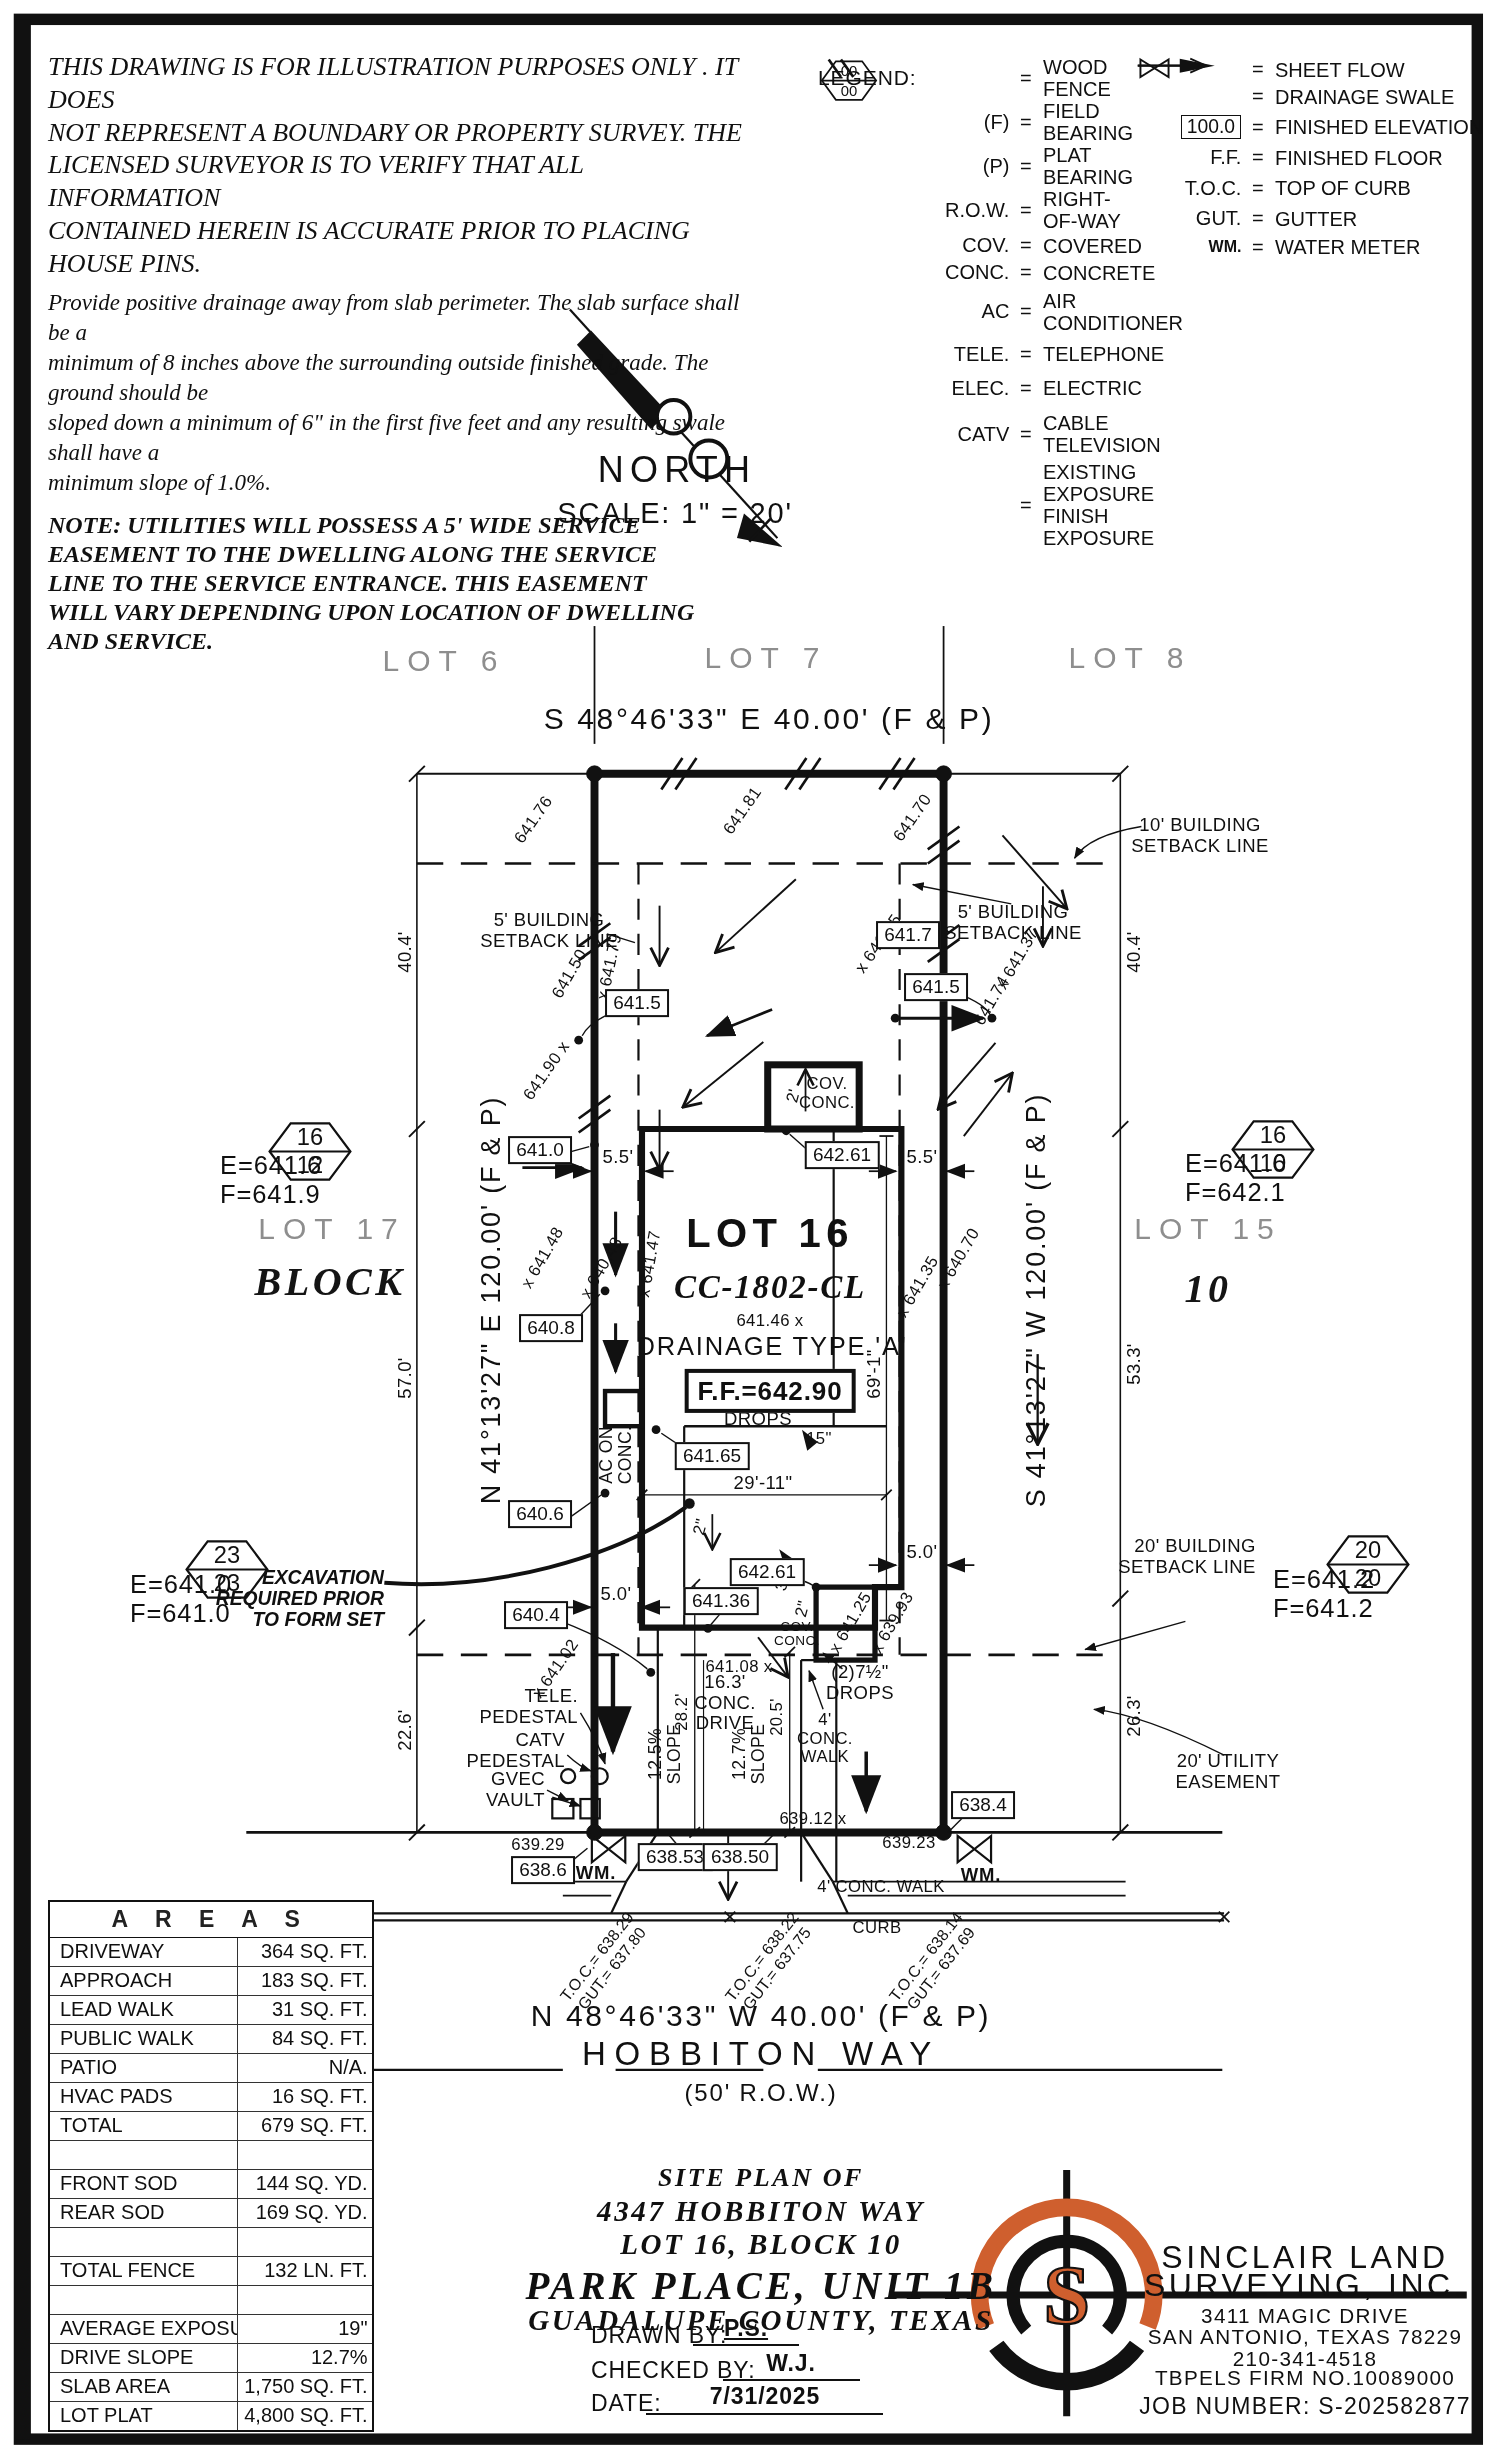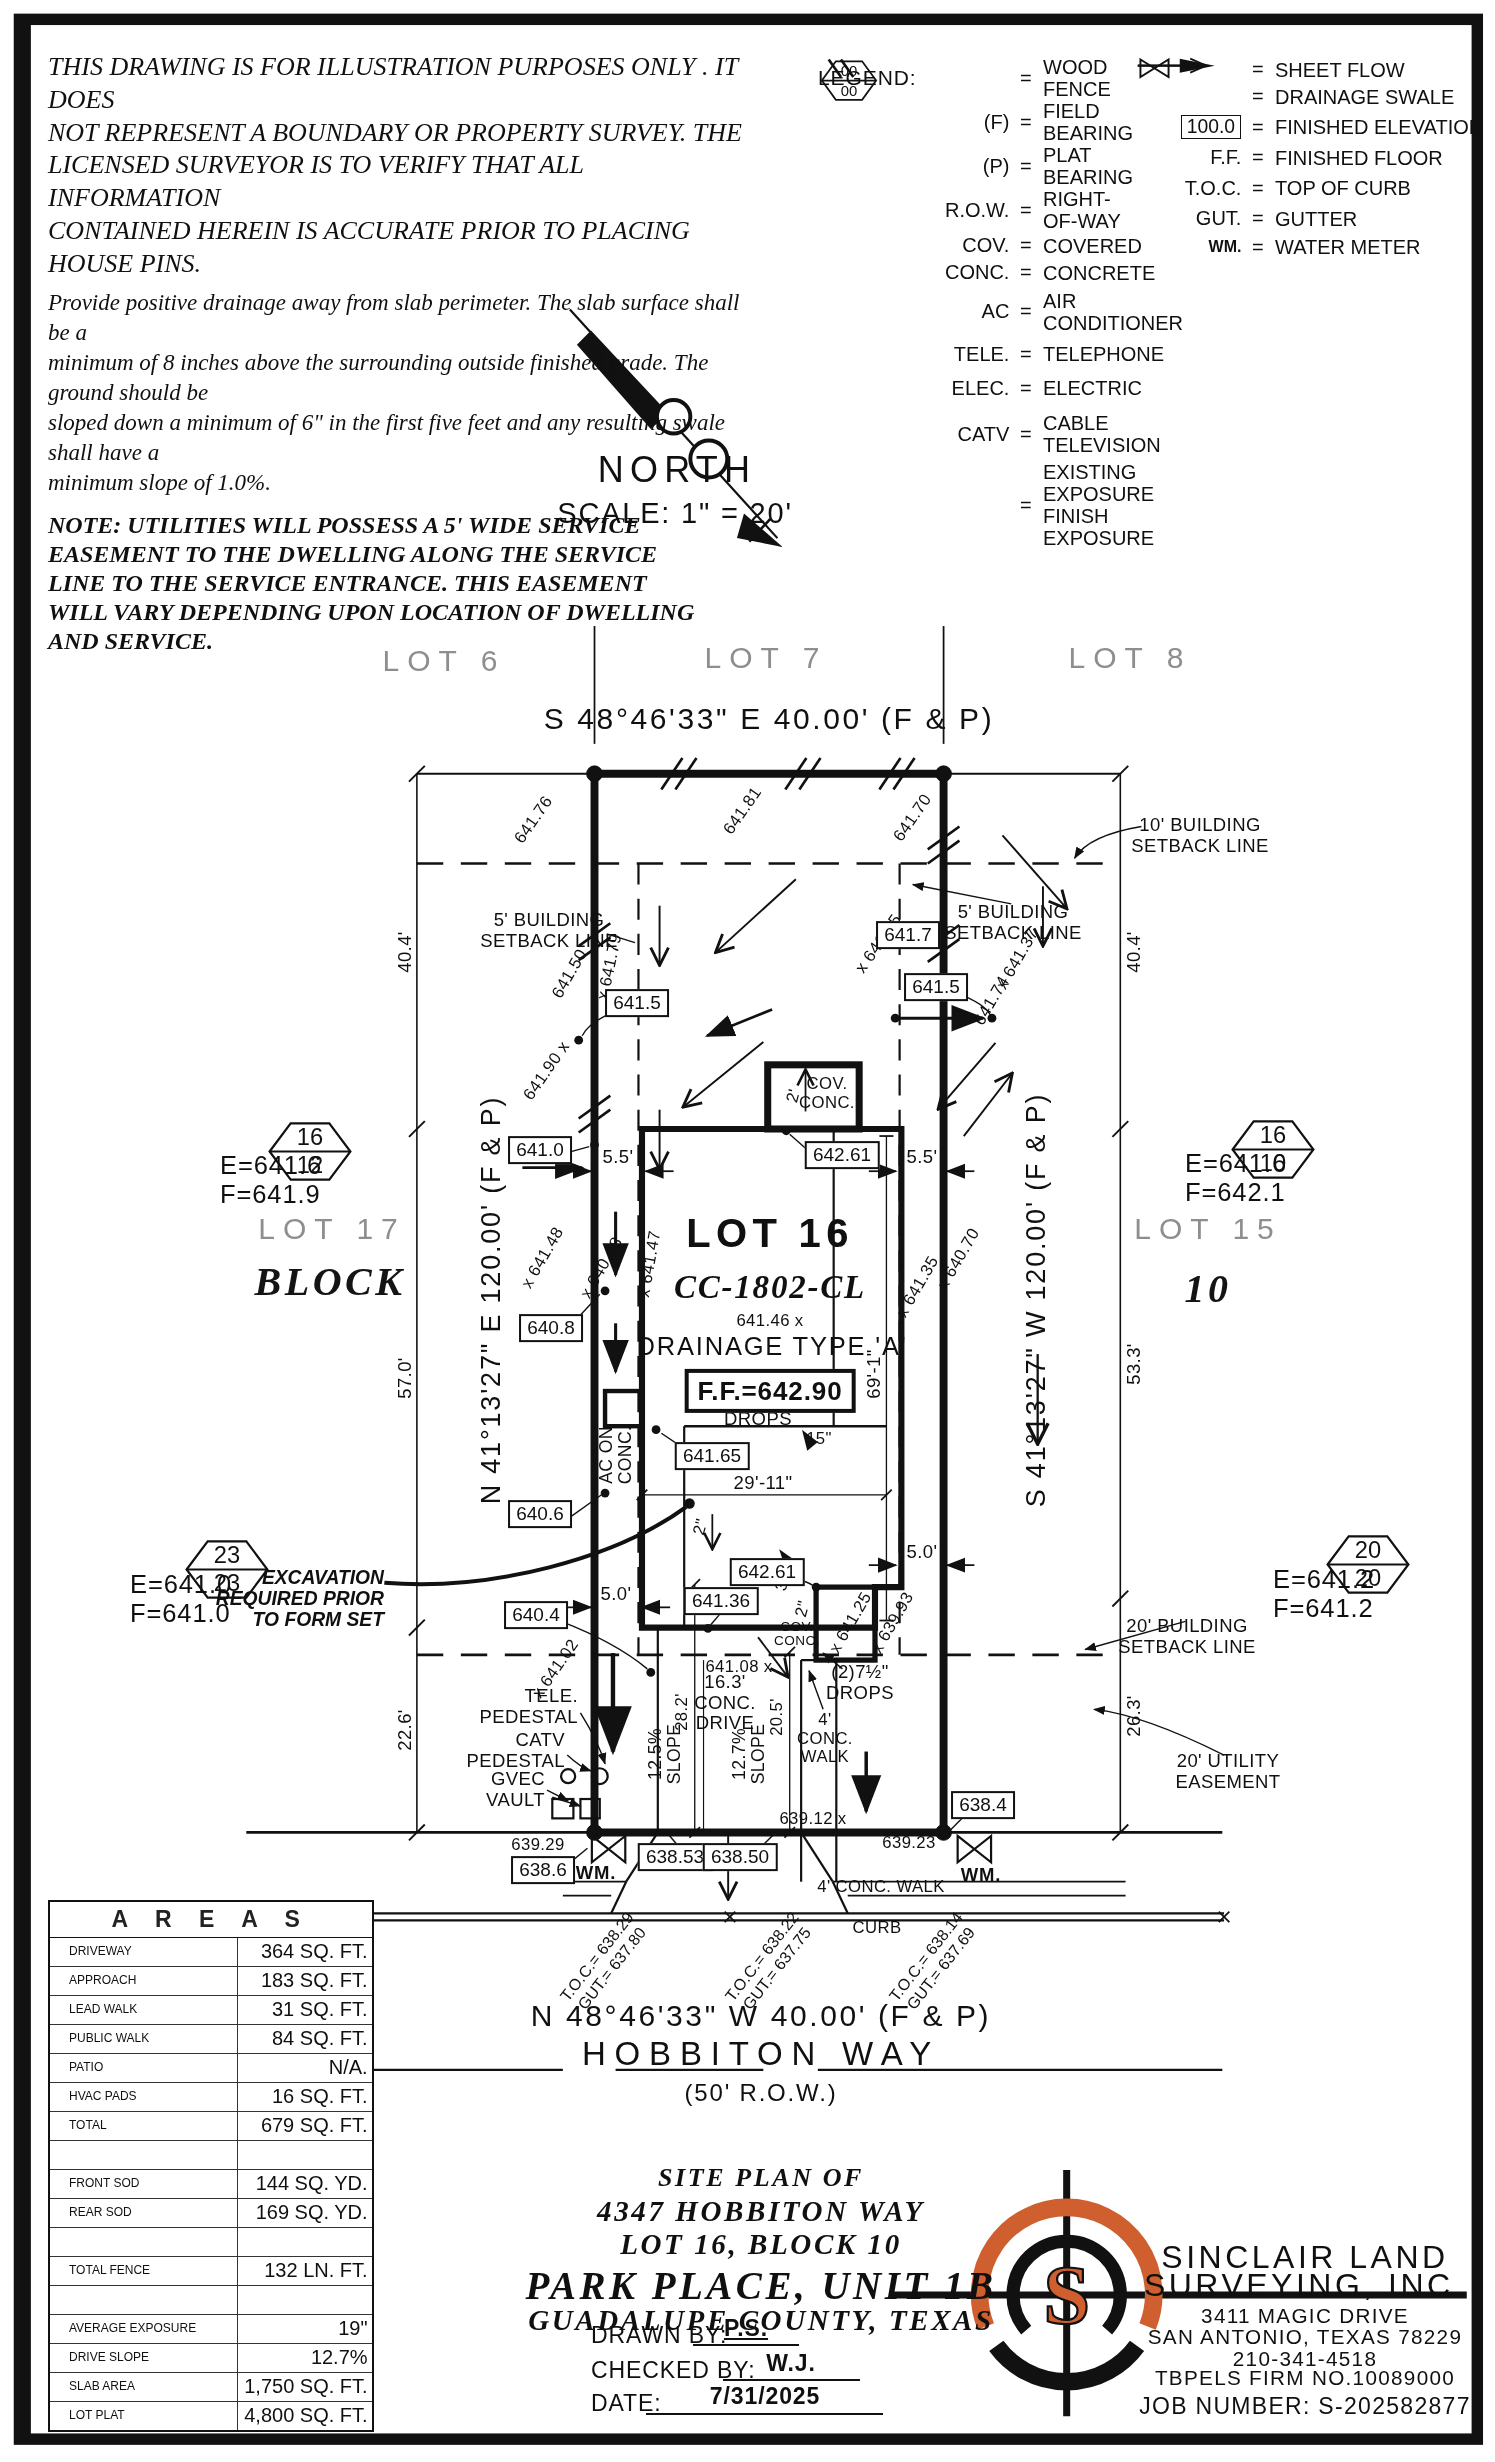--- a/index.html
+++ b/index.html
@@ -56,21 +56,21 @@
   .north-label{position:absolute;left:677px;top:470px;transform:translate(-50%,-50%);
                font-size:36px;letter-spacing:6.2px;}
   .scale-label{position:absolute;left:675px;top:513px;transform:translate(-50%,-50%);
                font-size:29px;letter-spacing:1.8px;white-space:nowrap;}
   
   #areas{position:absolute;left:48px;top:1900px;width:322px;border:2.2px solid #111;background:#fff;}
   .areas-title{height:35px;line-height:35px;text-align:center;font-size:23px;letter-spacing:10.6px;
                border-bottom:1.8px solid #111;font-weight:bold;color:#222;}
   .arow{display:grid;grid-template-columns:58% 42%;height:28px;border-bottom:1.3px solid #333;}
   .arow:last-child{border-bottom:none;}
-  .acell-l{font-size:12px;line-height:27px;padding-left:19px;overflow:hidden;white-space:nowrap;}
+  .acell-l{font-size:20px;line-height:27px;padding-left:10px;overflow:hidden;white-space:nowrap;}
   .acell-v{font-size:20px;line-height:27px;text-align:right;padding-right:4.4px;border-left:1.3px solid #333;white-space:nowrap;}
   
   #titleblock{position:absolute;left:761px;top:2163px;width:0;}
   .tbline{position:absolute;transform:translate(-50%,0);white-space:nowrap;
           font-family:"Liberation Serif",serif;font-style:italic;font-weight:bold;letter-spacing:2.6px;}
   .tb-a{font-size:26px;} .tb-b{font-size:29px;} .tb-c{font-size:39px;letter-spacing:3.5px;}
   .sigrow{position:absolute;white-space:nowrap;}
   .siglabel{font-size:23px;letter-spacing:0.9px;}
   .sigline{position:absolute;border-bottom:2.2px solid #111;height:26px;}
   .sigval{position:absolute;text-align:center;font-size:23px;font-weight:bold;letter-spacing:0.9px;transform:translate(-50%,0);white-space:nowrap;}
@@ -594,21 +594,21 @@
       <div class="ann blockname" style="left: 1208px; top: 1289px; transform: translate(-50%, -50%);">10</div>
       <div class="ann exc" style="left: 384px; top: 1599px; transform: translate(-100%, -50%); text-align: right;">EXCAVATION
 REQUIRED PRIOR
 TO FORM SET</div>
       <div class="ann setb" style="left: 1200px; top: 835px; transform: translate(-50%, -50%);">10' BUILDING
 SETBACK LINE</div>
       <div class="ann setb" style="left: 1013px; top: 922px; transform: translate(-50%, -50%);">5' BUILDING
 SETBACK LINE</div>
       <div class="ann setb" style="left: 549px; top: 930px; transform: translate(-50%, -50%);">5' BUILDING
 SETBACK LINE</div>
-      <div class="ann setb" style="left: 1187px; top: 1636px; transform: translate(-50%, -50%);">20' BUILDING
+      <div class="ann setb" style="left: 1187px; top: 1556px; transform: translate(-50%, -50%); text-align: right;">20' BUILDING
 SETBACK LINE</div>
       <div class="ann setb" style="left: 1228px; top: 1771px; transform: translate(-50%, -50%);">20' UTILITY
 EASEMENT</div>
       <div class="boxed" style="left: 908px; top: 935px;">641.7</div>
       <div class="boxed" style="left: 936px; top: 987px;">641.5</div>
       <div class="boxed" style="left: 637px; top: 1003px;">641.5</div>
       <div class="boxed" style="left: 540px; top: 1150px;">641.0</div>
       <div class="boxed" style="left: 551px; top: 1328px;">640.8</div>
       <div class="boxed" style="left: 842px; top: 1155px;">642.61</div>
       <div class="boxed" style="left: 712px; top: 1456px;">641.65</div>

